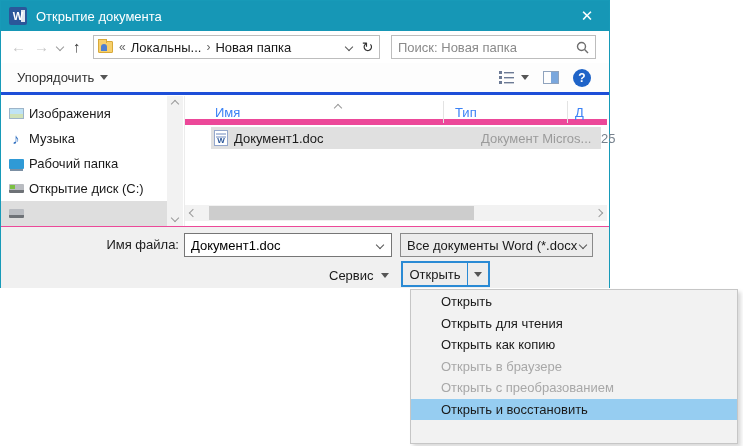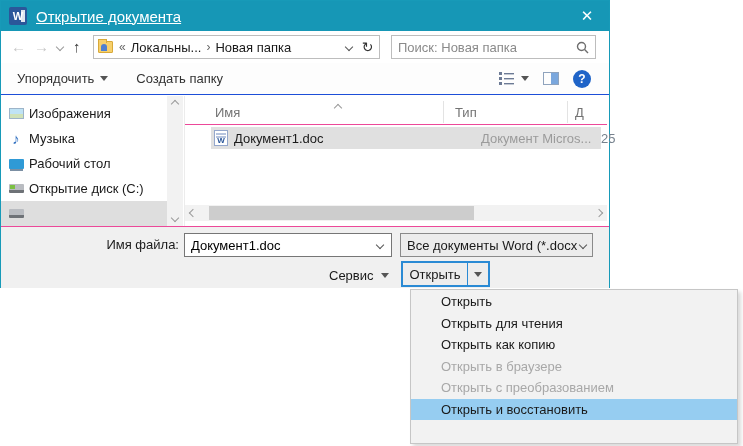--- a/index.html
+++ b/index.html
@@ -10,21 +10,21 @@
   
   .dialog { position:absolute; left:0; top:0; width:610px; height:288px;
             background:#fff; border:1px solid #179ab8; }
   .titlebar { position:absolute; left:0; top:0; right:0; height:30px; background:#1697b6;
               display:flex; align-items:center; color:#fff; }
   .word-app-icon { width:18px; height:18px; margin-left:8px; background:#2b579a; border-radius:2px;
                    display:flex; align-items:center; justify-content:center;
                    color:#fff; font-weight:bold; font-size:11px; position:relative; }
   .word-app-icon::after { content:""; position:absolute; right:2px; top:3px; width:4px; height:12px;
                    background:#fff; opacity:.85; }
-  .title-text { margin-left:9px; font-size:15px;text-decoration:underline; }
+  .title-text { margin-left:9px; font-size:13px; }
   .close-btn { margin-left:auto; width:44px; height:30px; display:flex; align-items:center;
                justify-content:center; font-size:15px; color:#fff; cursor:pointer; }
 
   
   .navbar { position:absolute; left:0; top:30px; right:0; height:32px; background:#fff; }
   .nav-arrow { position:absolute; top:6px; font-size:15px; line-height:20px; }
   .addrbar { position:absolute; left:92px; top:4px; width:264px; height:24px; border:1px solid #bdbdbd;
              background:#fff; display:flex; align-items:center; padding:0 4px; }
   .folder-icon { width:15px; height:12px; background:#f7d06b; border:1px solid #d8a939; border-radius:1px;
                  position:relative; margin-right:6px; flex:none; }
@@ -38,21 +38,21 @@
                 border-left:none; background:#fff; display:flex; align-items:center; justify-content:center;
                 font-size:14px; color:#333; }
   .searchbox { position:absolute; left:390px; top:4px; width:205px; height:24px; border:1px solid #bdbdbd;
                background:#fff; display:flex; align-items:center; padding:0 6px; }
   .searchbox input { border:none; outline:none; flex:1; font:13px "Liberation Sans",sans-serif; color:#333;
                background:transparent; }
   .searchbox input::placeholder { color:#8a8a8a; }
 
   
   .toolbar { position:absolute; left:0; top:62px; right:0; height:32px; background:#fdfdfd;
-             border-bottom:1px solid #1d4ed8; display:flex; align-items:center; }
+             border-bottom:3px solid #1d4ed8; display:flex; align-items:center; }
   .tool-btn { display:flex; align-items:center; gap:6px; padding:4px 8px; color:#333; cursor:pointer; }
   .tool-right { margin-left:auto; display:flex; align-items:center; gap:14px; padding-right:18px; }
   .help-icon { width:18px; height:18px; border-radius:50%; background:#1f64c8; color:#fff; font-weight:bold;
                font-size:12px; display:flex; align-items:center; justify-content:center; }
   .pane-icon { width:16px; height:13px; border:1px solid #8fa3bd; display:flex; }
   .pane-icon i { flex:1; } .pane-icon i.b { background:#7aa7dd; }
 
   
   .chev { display:inline-block; width:6px; height:6px; border-right:1.4px solid #555;
           border-bottom:1.4px solid #555; transform:rotate(45deg); }
@@ -77,22 +77,22 @@
   .ico-desktop { width:15px; height:10px; background:#2f9ad6; border-radius:1px; box-shadow:0 3px 0 -1px #7b8fa3; }
   .ico-disk { width:15px; height:9px; background:#b9bcc1; border-radius:1px; border-bottom:3px solid #6e7277;
               position:relative; }
   .ico-disk.c::after { content:""; position:absolute; left:1px; top:1px; width:5px; height:4px; background:#7cc043; }
   .side-scroll { position:absolute; left:166px; top:0; width:16px; height:130px; background:#f2f2f2; }
   .side-scroll .sb-btn { position:absolute; left:0; width:16px; height:16px; display:flex;
                          align-items:center; justify-content:center; }
   .list-sep { position:absolute; left:183px; top:0; width:1px; height:130px; background:#ececec; }
 
   .filelist { position:absolute; left:184px; top:0; right:2px; height:130px; }
-  .fl-header { position:absolute; left:0; top:3px; right:0; height:26px; border-bottom:1px solid #ec4899;
-               color:#737373; }
+  .fl-header { position:absolute; left:0; top:3px; right:0; height:26px; border-bottom:6px solid #ec4899;
+               color:#3b82f6; }
   .fl-header .col { position:absolute; top:6px; cursor:pointer; }
   .sort-caret { position:absolute; left:150px; top:0px; }
   .col-line { position:absolute; top:2px; width:1px; height:22px; background:#e3e3e3; }
   .fl-row { position:absolute; left:26px; top:31px; right:6px; height:22px; background:#e0e0e0;
             display:flex; align-items:center; cursor:pointer; }
   .word-file-icon { width:14px; height:16px; background:#fff; border:1px solid #94a7cc; margin:0 6px 0 3px;
                     position:relative; display:flex; align-items:flex-end; justify-content:center;
                     font-size:8px; font-weight:bold; color:#2b579a; flex:none; }
   .word-file-icon::before { content:""; position:absolute; left:1px; top:2px; right:1px; height:1.5px;
                     background:#b6c4de; box-shadow:0 3px 0 #b6c4de; }
@@ -173,23 +173,20 @@
           <line x1="8.6" y1="8.6" x2="12" y2="12" stroke="#6e6e6e" stroke-width="1.4"></line>
         </svg>
       </div>
     </div>
 
     <div class="toolbar">
       <div class="tool-btn" style="margin-left:8px;">
         <span>Упорядочить</span>
         <span class="tri"></span>
       </div>
-      <div class="tool-btn" style="margin-left:12px;">
-        <span>Создать папку</span>
-      </div>
       <div class="tool-right">
         <span style="display:flex;align-items:center;gap:7px;">
           <svg width="15" height="13" viewBox="0 0 15 13">
             <rect x="0" y="0" width="3" height="3" fill="#6c7a95"></rect>
               <rect x="5" y="1" width="10" height="1.4" fill="#6c7a95"></rect>
             <rect x="0" y="5" width="3" height="3" fill="#6c7a95"></rect>
               <rect x="5" y="6" width="10" height="1.4" fill="#6c7a95"></rect>
             <rect x="0" y="10" width="3" height="3" fill="#6c7a95"></rect>
               <rect x="5" y="11" width="10" height="1.4" fill="#6c7a95"></rect>
           </svg>
@@ -212,21 +209,21 @@
           <span>Изображения</span>
         </div>
         <div class="side-item">
           <span class="side-ico ico-music">♪</span>
           <span>Музыка</span>
         </div>
         <div class="side-item">
           <span class="side-ico">
               <span class="ico-desktop"></span>
             </span>
-          <span>Рабочий стол</span>
+          <span>Рабочий папка</span>
         </div>
         <div class="side-item">
           <span class="side-ico">
               <span class="ico-disk c"></span>
             </span>
           <span>Открытие диск (C:)</span>
         </div>
         <div class="side-item selected">
           <span class="side-ico">
               <span class="ico-disk"></span>

